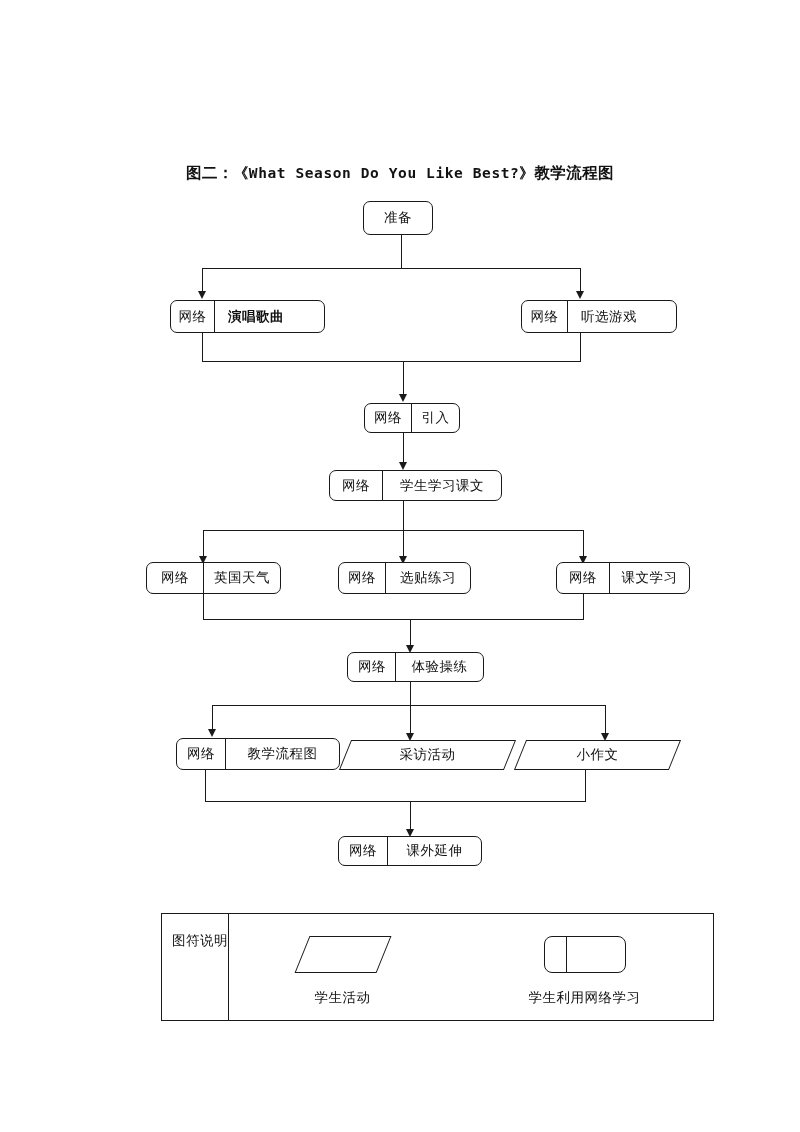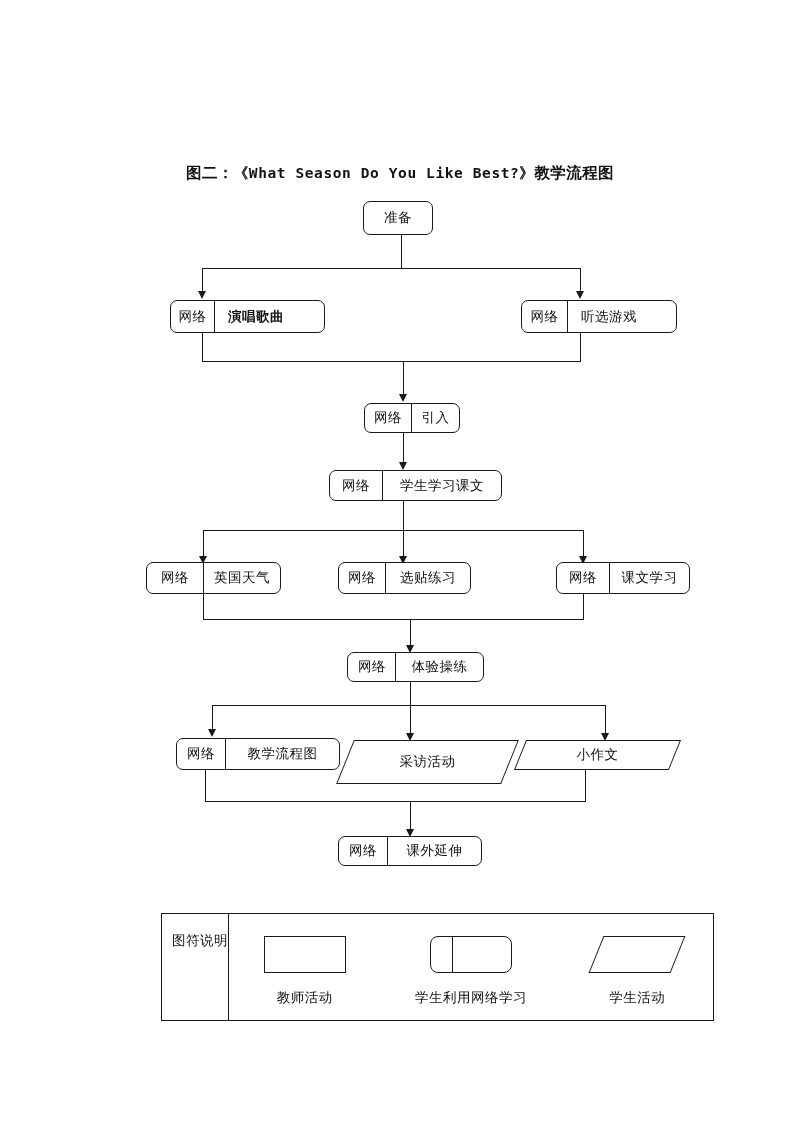--- a/index.html
+++ b/index.html
@@ -264,21 +264,21 @@
   <div class="arrow" style="left:208px; top:729px;"></div>
   <div class="arrow" style="left:406px; top:733px;"></div>
   <div class="ln vline" style="left:605px; top:705px; width:1.3px; height:31px;"></div>
   <div class="arrow" style="left:601px; top:733px;"></div>
 
   <div class="node rounded" style="left:176px; top:738px; width:164px; height:32px;">
     <div class="seg net" style="width:48px;">网络</div>
     <div class="seg solo">教学流程图</div>
   </div>
 
-  <div class="para" style="left:345px; top:740px; width:165px; height:44px;">
+  <div class="para" style="left:345px; top:740px; width:165px; height:30px;">
     <div class="skew"></div>
     <div class="ptxt">采访活动</div>
   </div>
 
   <div class="para" style="left:520px; top:740px; width:155px; height:30px;">
     <div class="skew"></div>
     <div class="ptxt">小作文</div>
   </div>
 
   <div class="ln vline" style="left:205px; top:770px; width:1.3px; height:32px;"></div>
@@ -292,35 +292,31 @@
     <div class="seg solo">课外延伸</div>
   </div>
 
   <div class="legend" style="left:161px; top:913px; width:553px; height:108px;">
     <div class="legend-label-cell">
       <span>图符说明</span>
     </div>
     <div class="legend-items">
 
 
+
       <div class="legend-item">
-        <div class="li-shape sh-rect"></div>
-        <div class="li-caption">教师活动</div>
+        <div class="li-shape sh-para">
+            <div class="pskew"></div>
+          </div>
+        <div class="li-caption">学生活动</div>
       </div>
 
       <div class="legend-item" style="width:150px;">
         <div class="li-shape sh-split">
             <div class="half-l"></div>
           </div>
         <div class="li-caption">学生利用网络学习</div>
       </div>
 
-      <div class="legend-item">
-        <div class="li-shape sh-para">
-            <div class="pskew"></div>
-          </div>
-        <div class="li-caption">学生活动</div>
-      </div>
-
     </div>
   </div>
 
 </div>
 
 </body></html>

